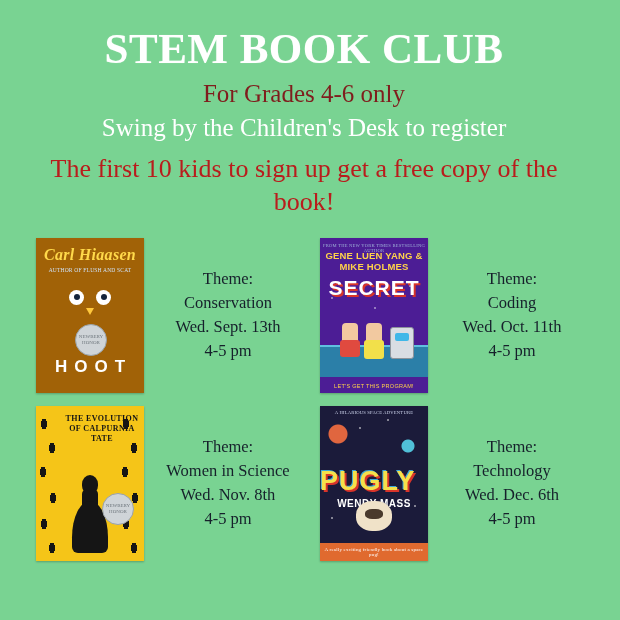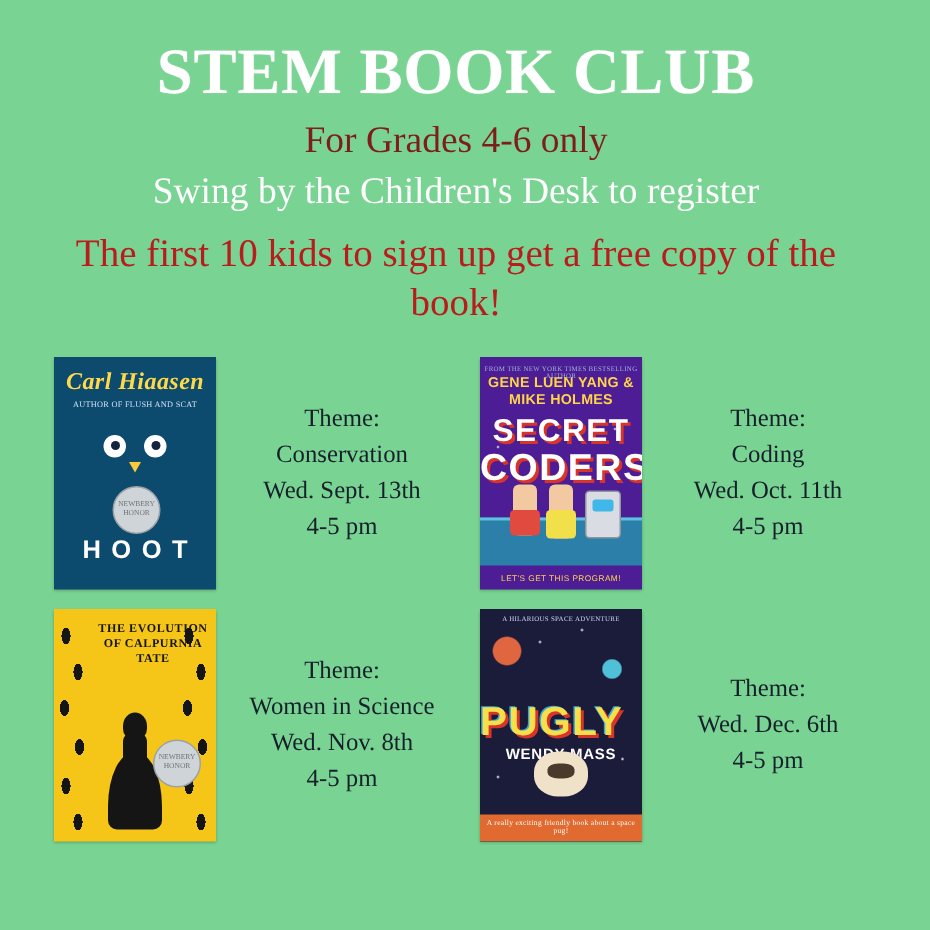--- a/index.html
+++ b/index.html
@@ -86,21 +86,21 @@
     flex: 1;
     text-align: center;
     color: #16202b;
     font-size: 16.5px;
     line-height: 1.45;
     padding: 0 4px 0 10px;
   }
   .info div { white-space: nowrap; }
 
   
-  .hoot { background: #0c4a6e; }
+  .hoot { background: #a16207; }
   .hoot .author {
     position: absolute; top: 8px; left: 0; right: 0;
     text-align: center; color: #ffd94a;
     font-family: "Liberation Serif", serif;
     font-style: italic; font-weight: bold; font-size: 16px;
     letter-spacing: 0.3px;
   }
   .hoot .tagline {
     position: absolute; top: 29px; left: 0; right: 0;
     text-align: center; color: #cfe0f5; font-size: 5.5px;
@@ -331,21 +331,20 @@
     </div>
 
     <div class="cell">
       <div class="cover-wrap">
         <div class="cover coders">
           <div class="stars"></div>
           <div class="nyt">FROM THE NEW YORK TIMES BESTSELLING AUTHOR</div>
           <div class="authors">GENE LUEN YANG
 &amp; MIKE HOLMES</div>
           <div class="word1">SECRET</div>
-          <div class="word2">CODERS</div>
           <div class="ground"></div>
           <div class="kid1"></div>
           <div class="kid2"></div>
           <div class="robot"></div>
           <div class="bottomtext">LET'S GET THIS PROGRAM!</div>
         </div>
       </div>
       <div class="info">
         <div>Theme:</div>
         <div>Coding</div>
@@ -383,19 +382,20 @@
           <div class="top">A HILARIOUS SPACE ADVENTURE</div>
           <div class="word">PUGLY</div>
           <div class="author">WENDY MASS</div>
           <div class="dog"></div>
           <div class="bottomband"></div>
           <div class="bottomtext">A really exciting friendly book about a space pug!</div>
         </div>
       </div>
       <div class="info">
         <div>Theme:</div>
+        <div>Technology</div>
         <div>Wed. Dec. 6th</div>
         <div>4-5 pm</div>
       </div>
     </div>
 
   </div>
 </div>
 
 </body></html>

